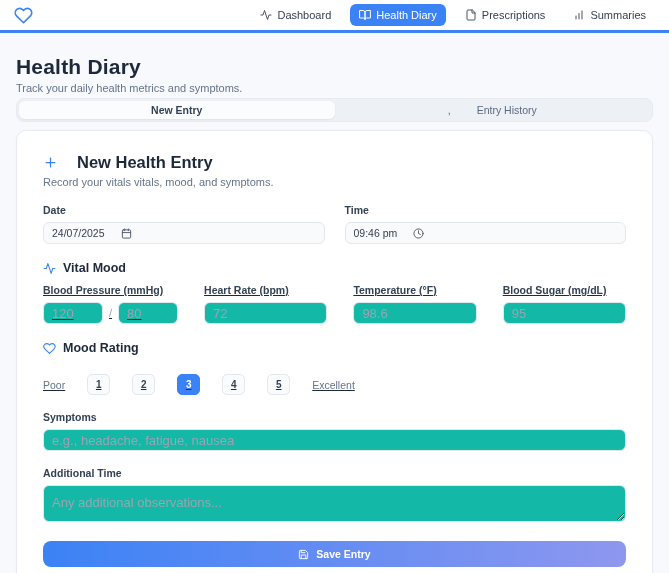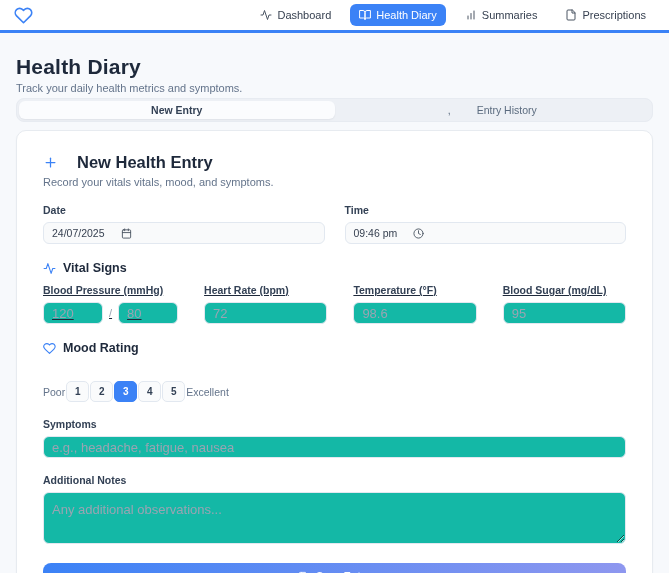--- a/index.html
+++ b/index.html
@@ -54,29 +54,29 @@
   .input-wrap svg { width:11px; height:11px; stroke:#4b5563; margin-left:16px; }
 
   .section-head { display:flex; align-items:center; gap:7px; font-size:12.5px; font-weight:bold;
                   color:#1e293b; margin-top:17px; }
   .section-head svg { width:13px; height:13px; stroke:#3b82f6; }
 
   .bp-row { display:flex; align-items:center; gap:6px; }
   .bp-row .input { width:60px; }
   .bp-sep { font-size:11px; color:#9aa4b2; }
 
-  .mood-row { display:flex; align-items:center; gap:1px; margin-top:26px; }
+  .mood-row { display:flex; align-items:center; gap:22px; margin-top:19px;text-decoration:underline; }
   .mood-edge { font-size:10.5px; color:#64748b; }
   .mood-btn { width:23px; height:21px; background:#fafbfc; border:1px solid #e2e8f0; border-radius:5px;
               font-family:"Liberation Sans", sans-serif; font-size:10px; font-weight:bold; color:#334155;
               cursor:pointer; display:flex; align-items:center; justify-content:center; }
   .mood-btn.selected { background:#3b82f6; border-color:#3b82f6; color:#ffffff; }
 
   .block { margin-top:16px; }
-  textarea.input { height:52px; padding:8px; resize:both; line-height:1.35; }
+  textarea.input { height:37px; padding:8px; resize:both; line-height:1.35; }
 
   .save-btn { margin-top:15px; width:100%; height:26px; border:none; border-radius:8px;
               background:linear-gradient(90deg,#3b82f6 0%, #8e97ef 100%);
               color:#ffffff; font-family:"Liberation Sans", sans-serif; font-size:10.5px; font-weight:bold;
               display:flex; align-items:center; justify-content:center; gap:7px; cursor:pointer; }
   .save-btn svg { width:11px; height:11px; stroke:#ffffff; }
 
   svg { fill:none; stroke-width:2; stroke-linecap:round; stroke-linejoin:round; }
 </style>
 </head>
@@ -97,32 +97,32 @@
     </div>
     <div class="nav-item active">
       <svg viewBox="0 0 24 24">
         <path d="M2 3h6a4 4 0 0 1 4 4v14a3 3 0 0 0-3-3H2z"></path>
         <path d="M22 3h-6a4 4 0 0 0-4 4v14a3 3 0 0 1 3-3h7z"></path>
       </svg>
       <span>Health Diary</span>
     </div>
     <div class="nav-item">
       <svg viewBox="0 0 24 24">
+        <path d="M14 2H6a2 2 0 0 0-2 2v16a2 2 0 0 0 2 2h12a2 2 0 0 0 2-2V8z"></path>
+          <polyline points="14 2 14 8 20 8"></polyline>
+      </svg>
+      <span>Prescriptions</span>
+    </div>
+    <div class="nav-item">
+      <svg viewBox="0 0 24 24">
         <line x1="6" y1="20" x2="6" y2="14"></line>
           <line x1="12" y1="20" x2="12" y2="9"></line>
           <line x1="18" y1="20" x2="18" y2="4"></line>
       </svg>
       <span>Summaries</span>
-    </div>
-    <div class="nav-item">
-      <svg viewBox="0 0 24 24">
-        <path d="M14 2H6a2 2 0 0 0-2 2v16a2 2 0 0 0 2 2h12a2 2 0 0 0 2-2V8z"></path>
-          <polyline points="14 2 14 8 20 8"></polyline>
-      </svg>
-      <span>Prescriptions</span>
     </div>
   </div>
 </div>
 
 <div class="page">
   <div class="page-title">Health Diary</div>
   <div class="page-subtitle">Track your daily health metrics and symptoms.</div>
 
   <div class="tabs">
     <div class="tab active">
@@ -166,21 +166,21 @@
               <polyline points="12 6 12 12 16 14"></polyline>
           </svg>
         </div>
       </div>
     </div>
 
     <div class="section-head">
       <svg viewBox="0 0 24 24">
         <polyline points="22 12 18 12 15 21 9 3 6 12 2 12"></polyline>
       </svg>
-      <span>Vital Signs</span>
+      <span>Vital Mood</span>
     </div>
     <div class="grid-4">
       <div>
         <span class="field-label">Blood Pressure (mmHg)</span>
         <div class="bp-row">
           <input class="input" placeholder="120" style="">
           <span class="bp-sep">/</span>
           <input class="input" placeholder="80" style="">
         </div>
       </div>
@@ -213,21 +213,21 @@
       <button class="mood-btn">5</button>
       <span class="mood-edge">Excellent</span>
     </div>
 
     <div class="block">
       <span class="field-label">Symptoms</span>
       <input class="input" placeholder="e.g., headache, fatigue, nausea" style="">
     </div>
 
     <div class="block">
-      <span class="field-label">Additional Notes</span>
+      <span class="field-label">Additional Time</span>
       <textarea class="input" placeholder="Any additional observations..." style=""></textarea>
     </div>
 
     <button class="save-btn">
       <svg viewBox="0 0 24 24">
         <path d="M19 21H5a2 2 0 0 1-2-2V5a2 2 0 0 1 2-2h11l5 5v11a2 2 0 0 1-2 2z"></path>
         <polyline points="17 21 17 13 7 13 7 21"></polyline>
           <polyline points="7 3 7 8 15 8"></polyline>
       </svg>
       <span>Save Entry</span>

